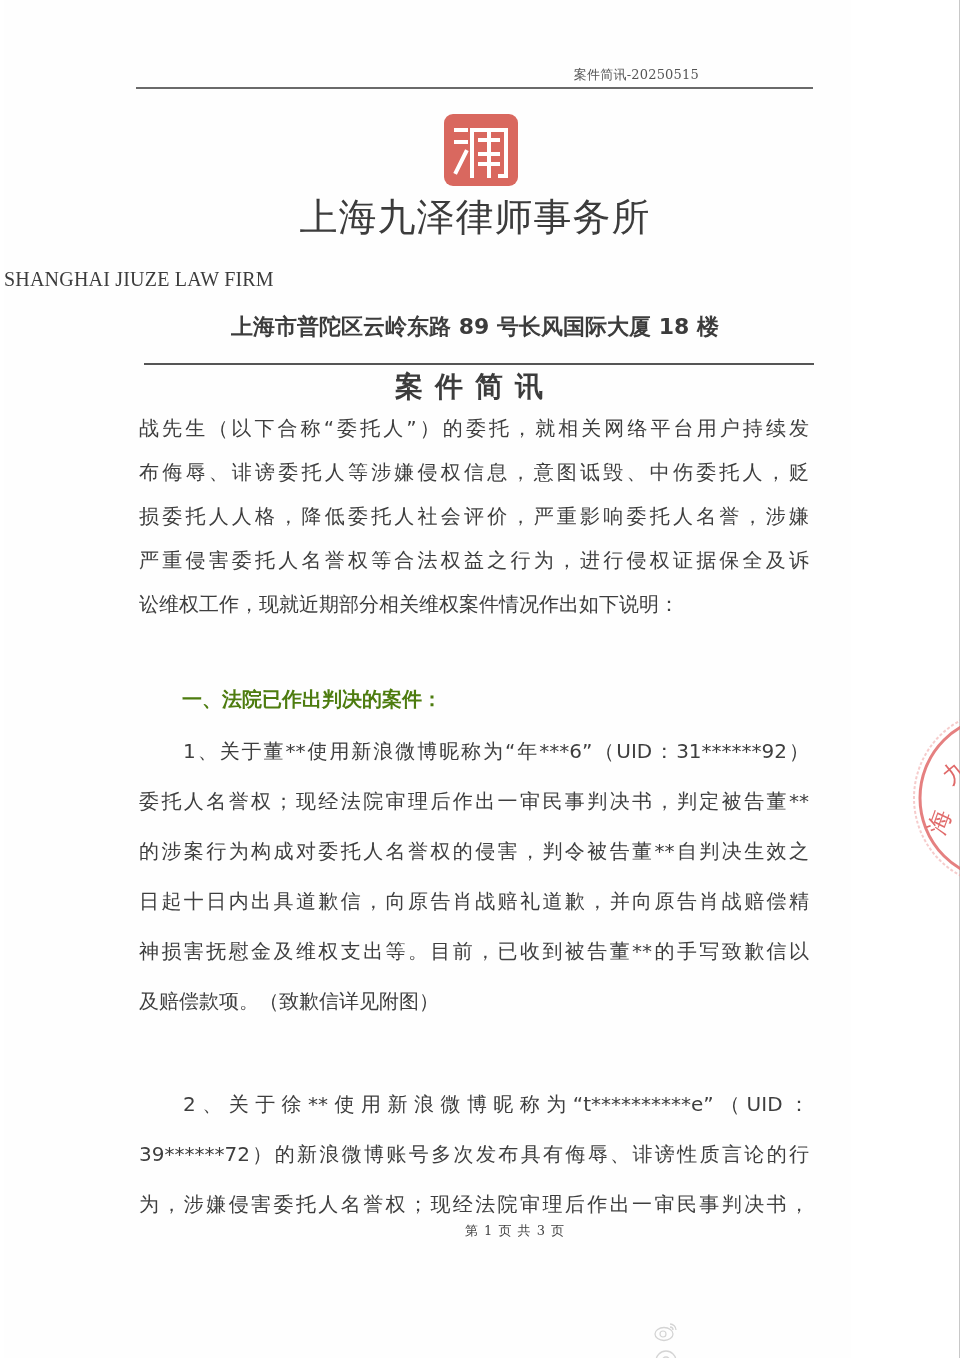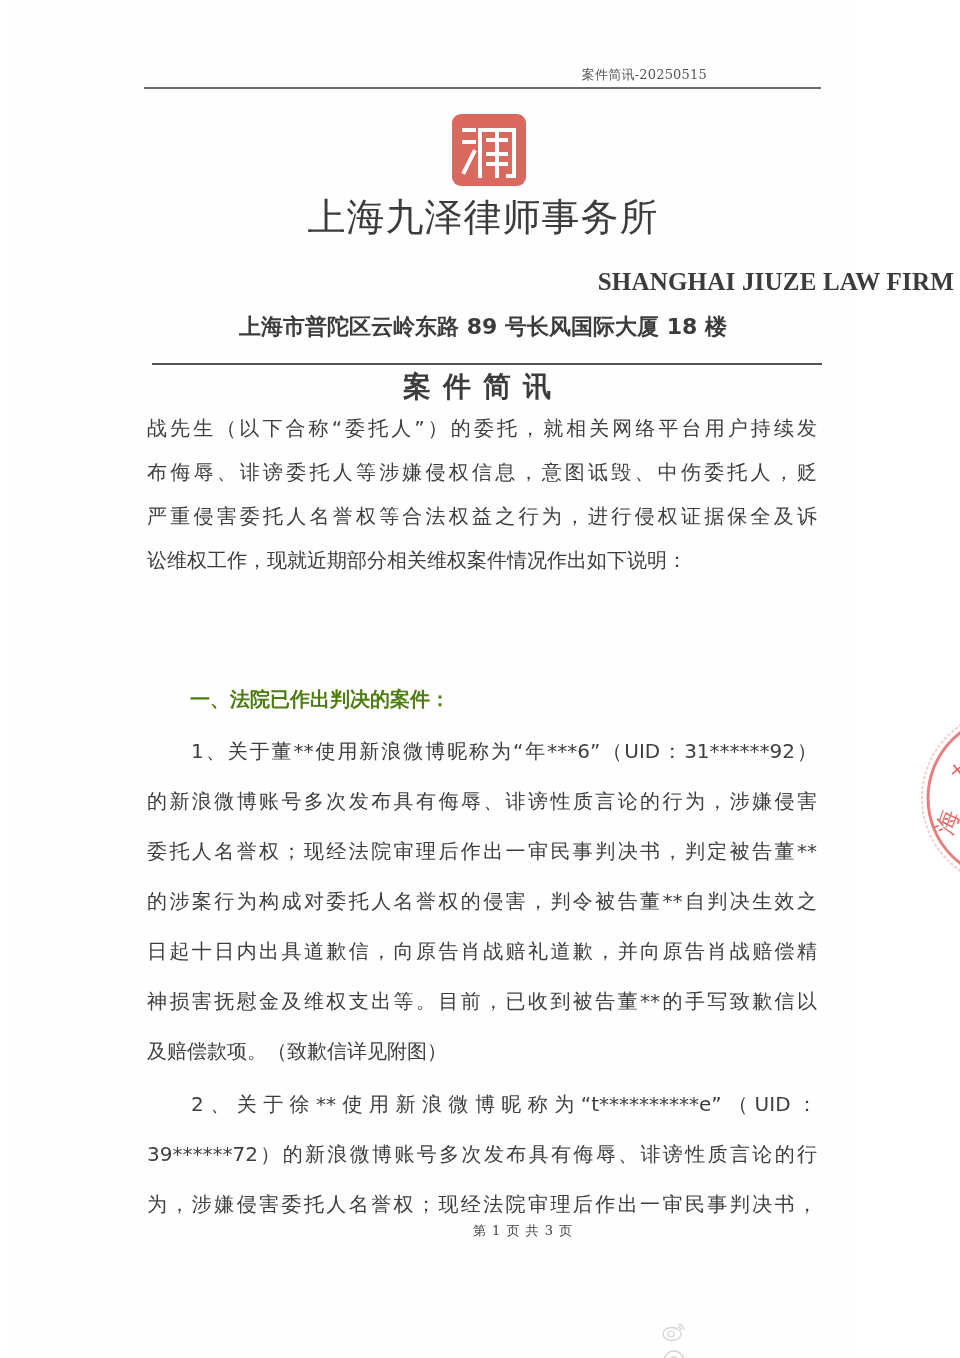--- a/index.html
+++ b/index.html
@@ -10,21 +10,21 @@
     body {
       width: 960px;
       height: 1358px;
       position: relative;
       overflow: hidden;
       font-family: "DejaVu Serif", "Liberation Serif", serif;
       color: #3a3a3a;
     }
     .page {
       position: absolute;
-      left: 12px; top: 0;
+      left: 4px; top: 0;
       width: 847px; height: 1358px;
       background: #fefefe;
     }
     .right-edge {
       position: absolute;
       left: 955px; top: 0;
       width: 1px; height: 1358px;
       background: #c8c8c8;
     }
     .header-ref {
@@ -61,24 +61,24 @@
       font-family: "DejaVu Sans", "Liberation Sans", sans-serif;
       font-size: 38px;
       font-weight: normal;
       color: #3c3c3c;
       letter-spacing: 1px;
     }
     .firm-name-en {
       position: absolute;
       left: 0; width: 942px;
       top: 268px;
-      text-align: right;
+      text-align: left;
       font-family: "Liberation Serif", "DejaVu Serif", serif;
-      font-size: 25px;
-      font-weight: bold;
+      font-size: 20px;
+      font-weight: normal;
       color: #3c3c3c;
       letter-spacing: 0.2px;
     }
     .firm-address {
       position: absolute;
       left: 0; width: 942px;
       top: 312px;
       text-align: center;
       font-family: "DejaVu Sans", "Liberation Sans", sans-serif;
       font-size: 22px;
@@ -203,29 +203,29 @@
   <div class="firm-name">上海九泽律师事务所</div>
   <div class="firm-name-en">SHANGHAI JIUZE LAW FIRM</div>
   <div class="firm-address">上海市普陀区云岭东路 89 号长风国际大厦 18 楼</div>
 
   <div class="title-rule"></div>
   <div class="doc-title">案件简讯</div>
 
   <div class="body-text" style="top:406px;">
     <span class="line">战先生（以下合称“委托人”）的委托，就相关网络平台用户持续发</span>
     <span class="line">布侮辱、诽谤委托人等涉嫌侵权信息，意图诋毁、中伤委托人，贬</span>
+    <span class="line">损委托人人格，降低委托人社会评价，严重影响委托人名誉，涉嫌</span>
     <span class="line">严重侵害委托人名誉权等合法权益之行为，进行侵权证据保全及诉</span>
     <span class="line last">讼维权工作，现就近期部分相关维权案件情况作出如下说明：</span>
   </div>
 
   <div class="section-heading">一、法院已作出判决的案件：</div>
 
   <div class="body-text" style="top:729px;">
     <span class="line indent">1、关于董**使用新浪微博昵称为“年***6”（UID：31******92）</span>
-    <span class="line" style="margin-top:6px;">的新浪微博账号多次发布具有侮辱、诽谤性质言论的行为，涉嫌侵害</span>
     <span class="line" style="margin-top:6px;">委托人名誉权；现经法院审理后作出一审民事判决书，判定被告董**</span>
     <span class="line" style="margin-top:6px;">的涉案行为构成对委托人名誉权的侵害，判令被告董**自判决生效之</span>
     <span class="line" style="margin-top:6px;">日起十日内出具道歉信，向原告肖战赔礼道歉，并向原告肖战赔偿精</span>
     <span class="line" style="margin-top:6px;">神损害抚慰金及维权支出等。目前，已收到被告董**的手写致歉信以</span>
     <span class="line last" style="margin-top:6px;">及赔偿款项。（致歉信详见附图）</span>
   </div>
 
   <div class="body-text" style="top:1082px;">
     <span class="line indent">2、关于徐**使用新浪微博昵称为“t**********e”（UID：</span>
     <span class="line" style="margin-top:6px;">39******72）的新浪微博账号多次发布具有侮辱、诽谤性质言论的行</span>

